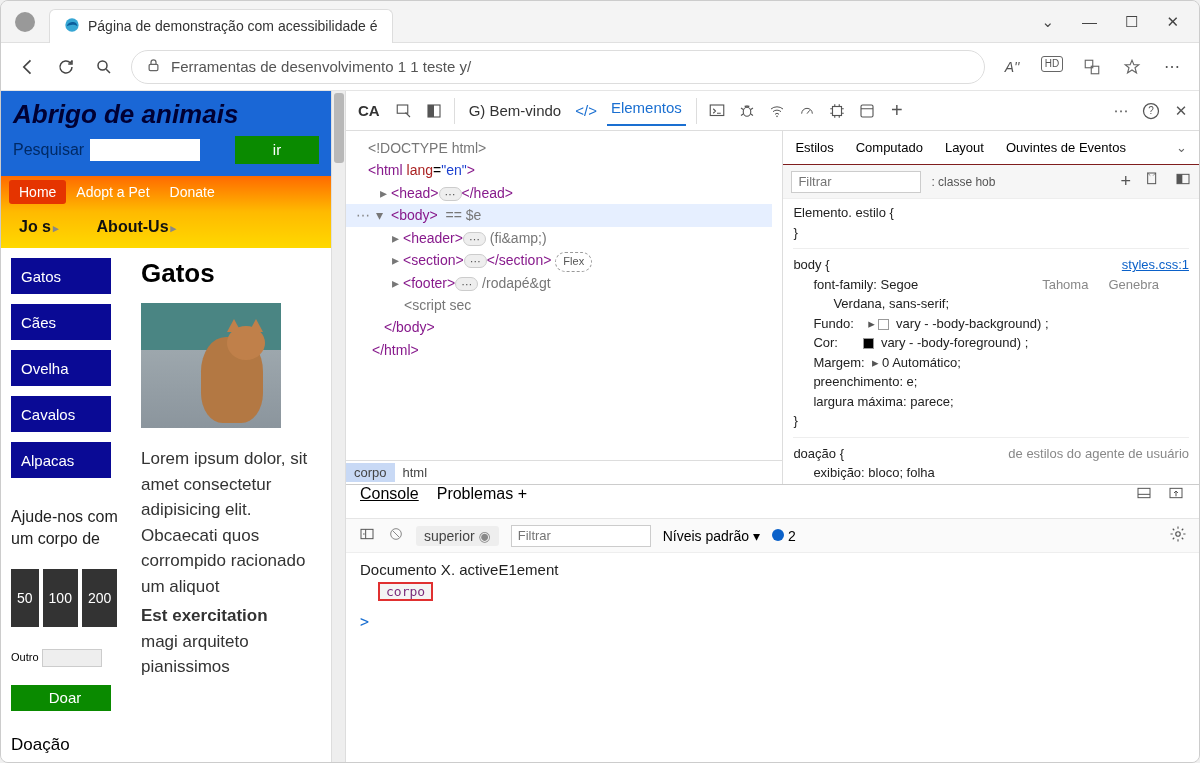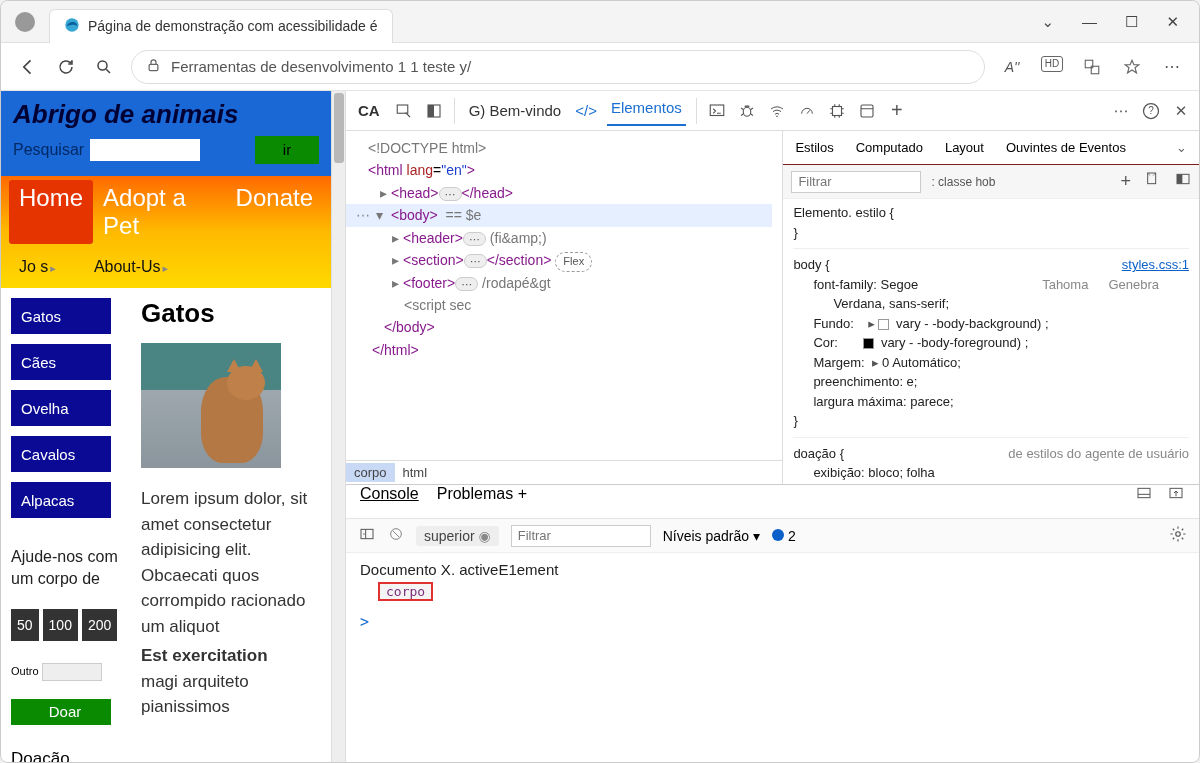--- a/index.html
+++ b/index.html
@@ -20,33 +20,33 @@
   .content { display:flex; height:calc(763px - 42px - 48px);}
   .page { width:330px; overflow:auto; background:#fff; position:relative;}
   .scrolltrack { width:14px; background:#eee; border-left:1px solid #ddd;}
   .scrollthumb { width:10px; margin:2px; height:70px; background:#b8b8b8; border-radius:3px;}
   
   .blue-head { background:#1a67d6; padding:8px 12px 12px;}
   .blue-head h1 { color:#003; font-size:26px; font-weight:600; margin-bottom:6px; font-style:italic;}
   .searchrow { display:flex; align-items:center; gap:6px;}
   .searchrow label { color:#002a66; font-size:16px;}
   .searchrow input { width:110px; height:22px; border:none;}
-  .go-btn { background:#0a8a00; color:#000000; width:64px; height:28px; text-align:center; font-size:15px; margin-left:auto; line-height:28px; cursor:pointer;}
+  .go-btn { background:#0a8a00; color:#ffffff; width:84px; height:28px; text-align:center; font-size:15px; margin-left:auto; line-height:28px; cursor:pointer;}
   .nav { background:linear-gradient(#ff6a00,#ffba00,#ffd900); display:flex; flex-wrap:wrap; padding:4px 8px 8px;}
-  .nav a { color:#fff; font-size:24px; padding:4px 10px; text-decoration:none;}
+  .nav a { color:#fff; font-size:14px; padding:4px 10px; text-decoration:none;}
   .nav a.active { background:#e53400; border-radius:3px;}
   .nav .row2 a { color:#111; font-size:16px;}
   .nav .triangle { color:#888; font-size:11px; margin-left:2px;}
   .page-body { display:flex; padding:10px; gap:10px;}
   .sidebar { width:120px; display:flex; flex-direction:column; gap:10px;}
   .side-btn { background:#0a0a95; color:#fff; width:100px; height:36px; display:flex; align-items:center; padding:0 10px; font-size:15px; cursor:pointer;}
   .help { margin-top:18px; font-size:16px; line-height:1.35; color:#222;}
   .help .link { color:#0066cc;}
   .amounts { display:flex; gap:4px; margin-top:10px;}
-  .amount { background:#333; color:#fff; padding:8px 6px; font-size:14px;}
+  .amount { background:#333; color:#fff; padding:21px 6px; font-size:14px;}
   .outro { margin-top:12px; font-size:11px;}
   .outro-input{ display:inline-block; width:60px; height:18px; background:#eee; border:1px solid #ccc; vertical-align:middle;}
   .doar { background:#0a8a00; color:#fff; width:100px; height:26px; margin-top:8px; text-align:center; line-height:26px; font-size:15px; cursor:pointer;padding-left:8px;}
   .doacao { margin-top:14px; font-size:17px;}
   .maincol h2 { font-size:26px; font-weight:700; margin-bottom:14px;}
   .cat-img { width:140px; height:125px; background:linear-gradient(180deg,#4a8583 0%, #4a8583 38%, #9da7ad 38%, #8b959d 100%); margin-bottom:18px; position:relative; overflow:hidden;}
   .cat-shape { position:absolute; bottom:5px; right:18px; width:62px; height:86px; background:#b37843; border-radius:40% 40% 35% 35%;}
   .cat-head { position:absolute; bottom:68px; right:16px; width:38px; height:34px; background:#c0804a; border-radius:50%;}
   .cat-ear1,.cat-ear2{position:absolute; bottom:96px; width:0; height:0; border-left:7px solid transparent; border-right:7px solid transparent; border-bottom:13px solid #c0804a;}
   .cat-ear1{right:40px;} .cat-ear2{right:18px;}
@@ -182,21 +182,21 @@
         <input style="">
         <div class="go-btn">ir</div>
       </div>
     </div>
     <div class="nav">
       <div style="display:flex;width:100%">
         <a href="#" class="active">Home</a>
         <a href="#">Adopt a Pet</a>
         <a href="#">Donate</a>
       </div>
-      <div class="row2" style="display:flex;width:100%;margin-top:10px;gap:18px;">
+      <div class="row2" style="display:flex;width:100%;margin-top:10px;gap:18px;font-weight:bold;">
         <a href="#"><span>Jo s</span><span class="triangle">▸</span></a>
         <a href="#"><span>About-Us</span><span class="triangle">▸</span></a>
       </div>
     </div>
     <div class="page-body">
       <div class="sidebar">
         <div class="side-btn">Gatos</div>
         <div class="side-btn">Cães</div>
         <div class="side-btn">Ovelha</div>
         <div class="side-btn">Cavalos</div>

